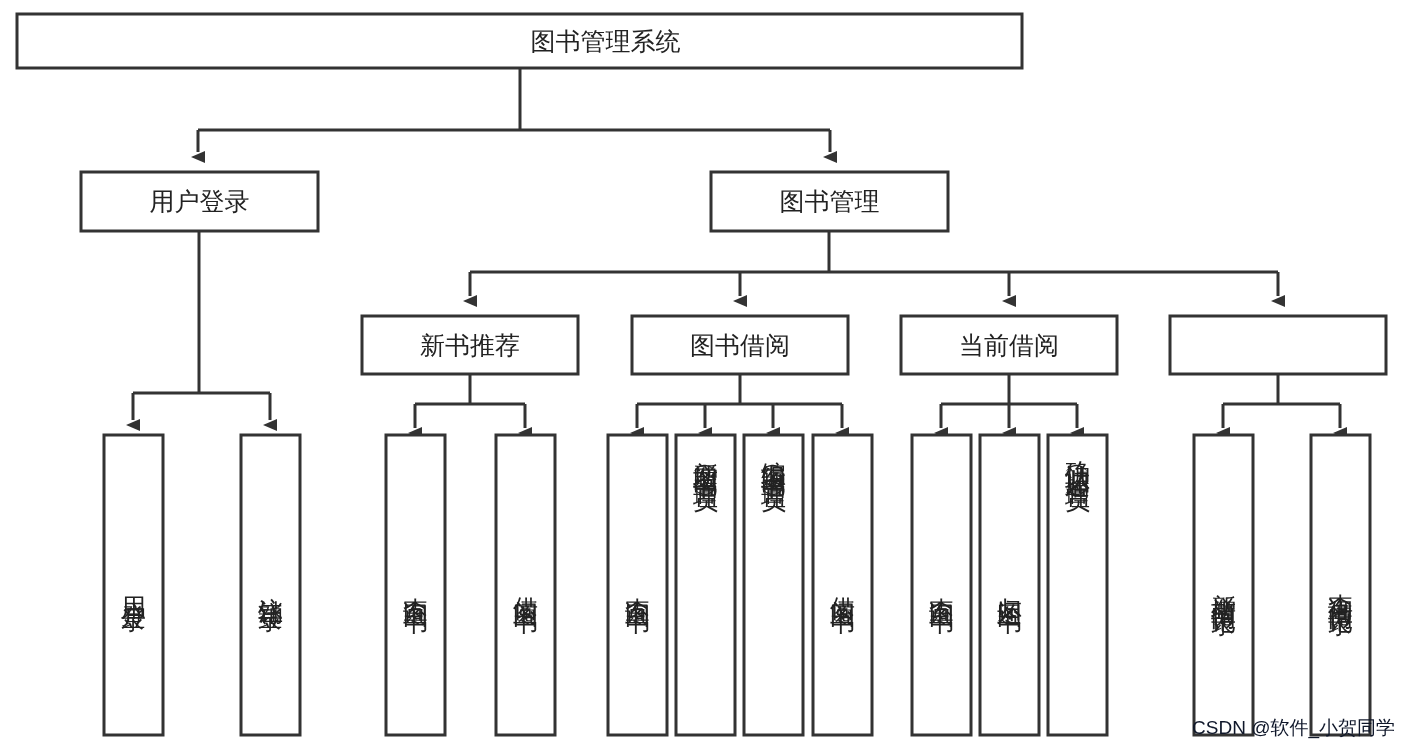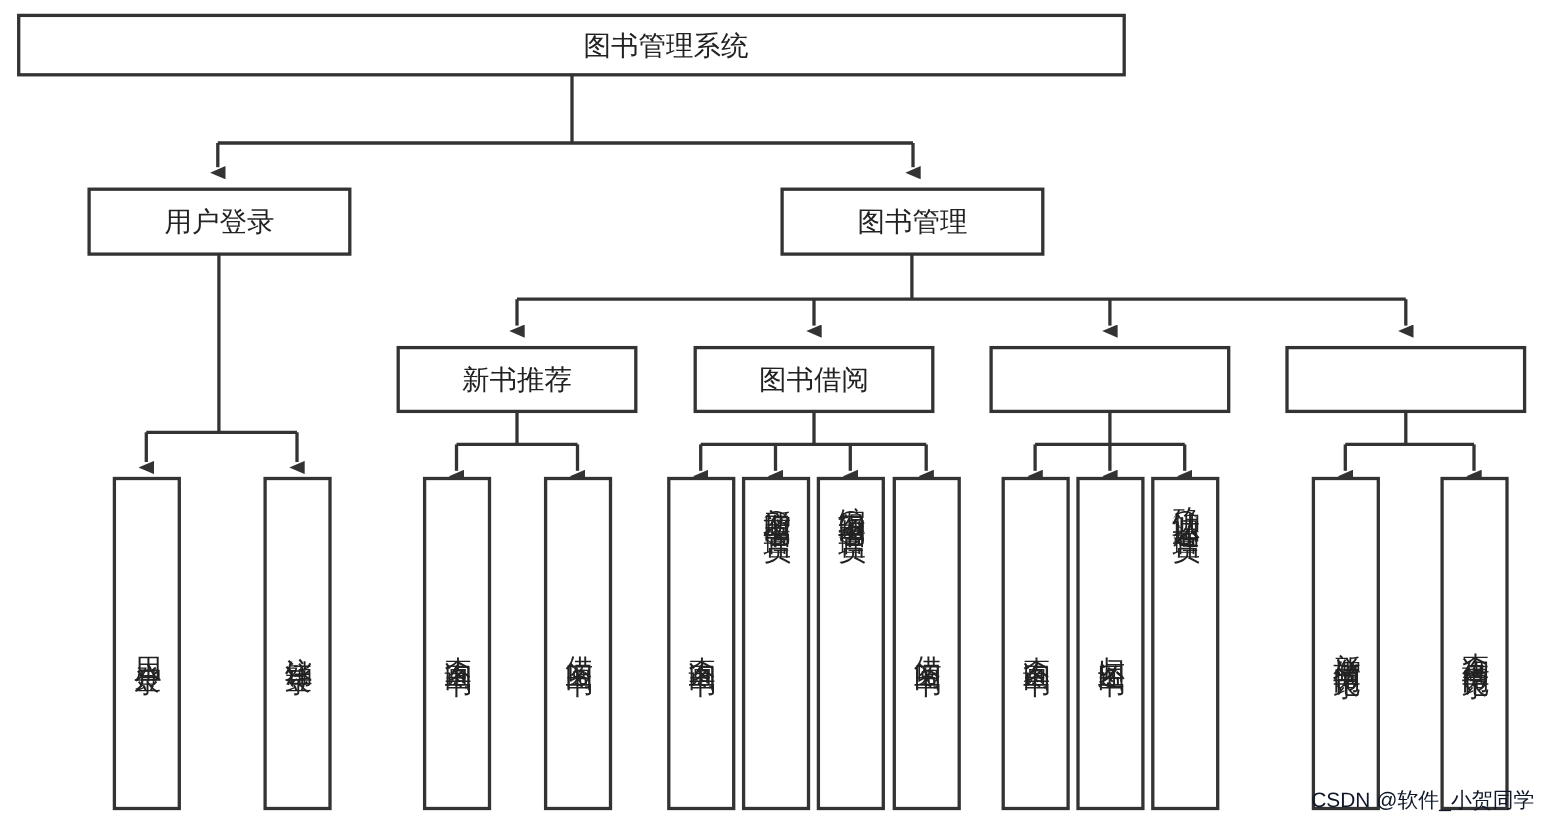--- a/index.html
+++ b/index.html
@@ -179,20 +179,23 @@
   </div>
 
   <div class="hlabel-wrap" style="left:362px; top:316px; width:216px; height:58px;">
     <span class="hlabel-text">新书推荐</span>
   </div>
 
   <div class="hlabel-wrap" style="left:632px; top:316px; width:216px; height:58px;">
     <span class="hlabel-text">图书借阅</span>
   </div>
 
+  <div class="hlabel-wrap" style="left:901px; top:316px; width:216px; height:58px;">
+    <span class="hlabel-text">当前借阅</span>
+  </div>
 
 
   <div class="vlabel-wrap" style="left:104px; top:435px; width:59px; height:300px;">
     <span class="vlabel-text">用户登录</span>
   </div>
 
   <div class="vlabel-wrap" style="left:241px; top:435px; width:59px; height:300px;">
     <span class="vlabel-text">注销登录</span>
   </div>
 

